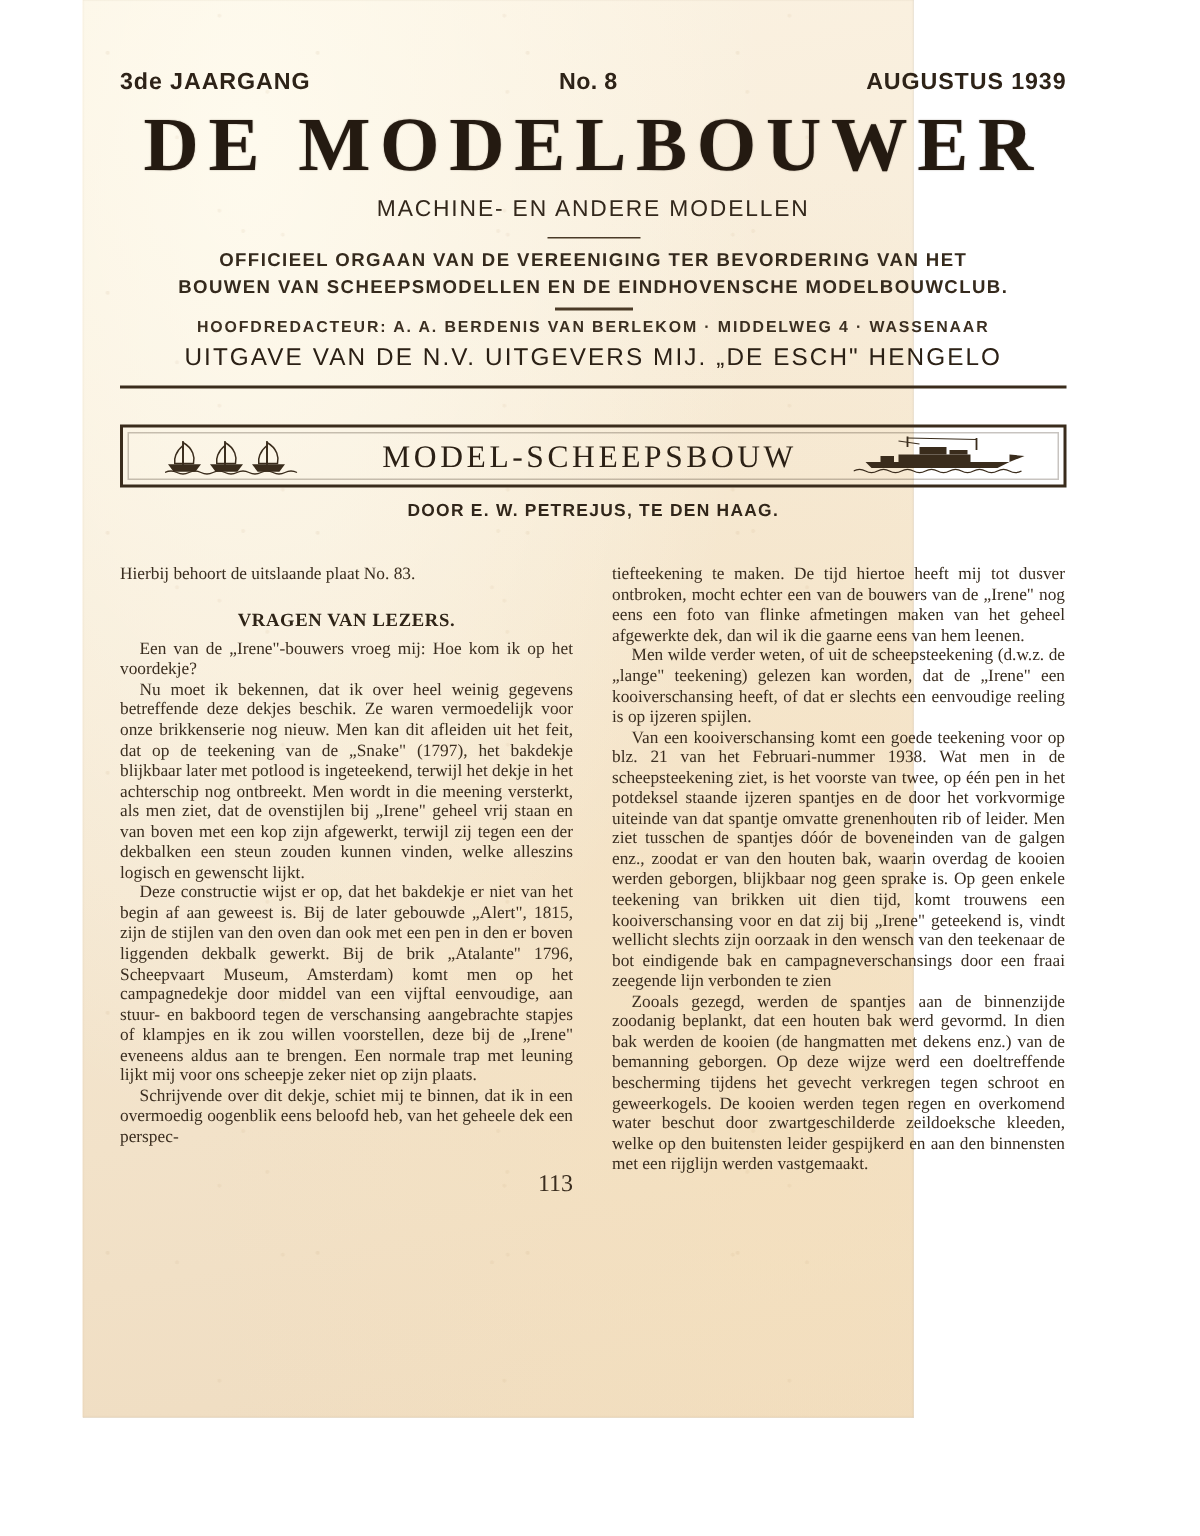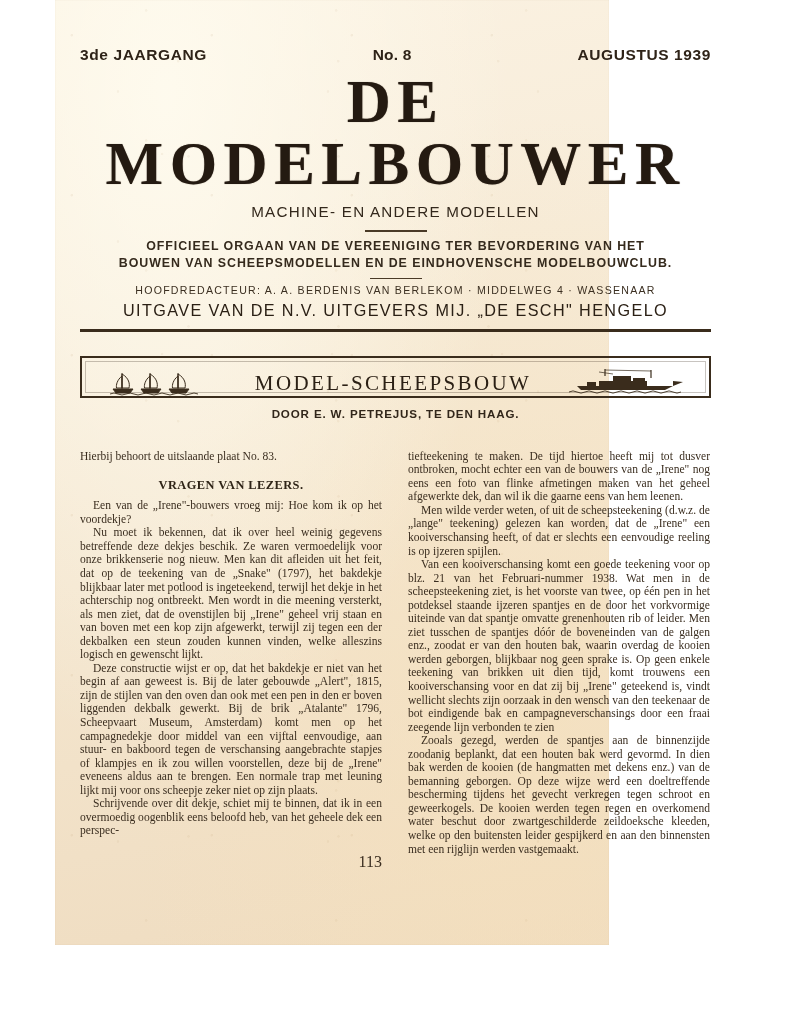--- a/index.html
+++ b/index.html
@@ -62,21 +62,21 @@
     font-weight: bold;
     letter-spacing: .6px;
   }
   .issue-line > div { font-size: 15.5px; white-space: nowrap; }
   .issue-line .num { font-weight: bold; letter-spacing: .2px; }
 
   .masthead-title {
     text-align: center;
     font-family: "Liberation Serif", serif;
     font-weight: bold;
-    font-size: 61px;
+    font-size: 51px;
     letter-spacing: 6.5px;
     color: #241a11;
     line-height: 1.02;
     margin-top: 7px;
     text-shadow: 0 0 1px rgba(40,25,12,.45);
   }
 
   .sub1 {
     text-align: center;
     font-family: "Liberation Sans", sans-serif;
@@ -106,21 +106,21 @@
     font-weight: bold;
   }
 
   .sub3 {
     text-align: center;
     font-family: "Liberation Sans", sans-serif;
     font-size: 10.6px;
     letter-spacing: 1.25px;
     color: #3b2f21;
     line-height: 1.4;
-    font-weight: normal;
+    font-weight: bold;
   }
   .sub4 {
     text-align: center;
     font-family: "Liberation Sans", sans-serif;
     font-size: 16.2px;
     letter-spacing: 1.4px;
     color: #2b2015;
     line-height: 1.3;
     margin-top: 2px;
   }
@@ -130,21 +130,21 @@
     background: #3a2c1c;
     margin-top: 8px;
   }
 
   
   .banner {
     margin-top: 24px;
     border: 2px solid #3a2c1c;
     height: 38px;
     display: flex;
-    align-items: flex-end;
+    align-items: center;
     position: relative;
     padding: 0 6px;
   }
   .banner:after {
     content:"";
     position:absolute;
     left:3px; right:3px; top:3px; bottom:3px;
     border:1px solid rgba(58,44,28,.28);
     pointer-events:none;
   }

